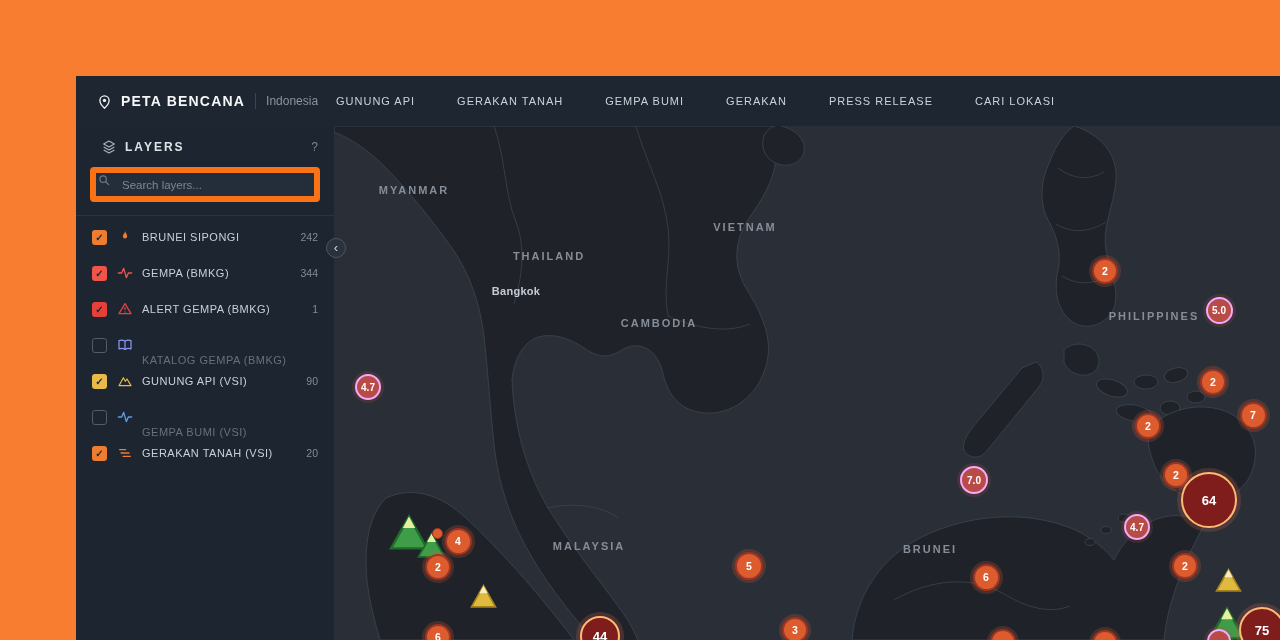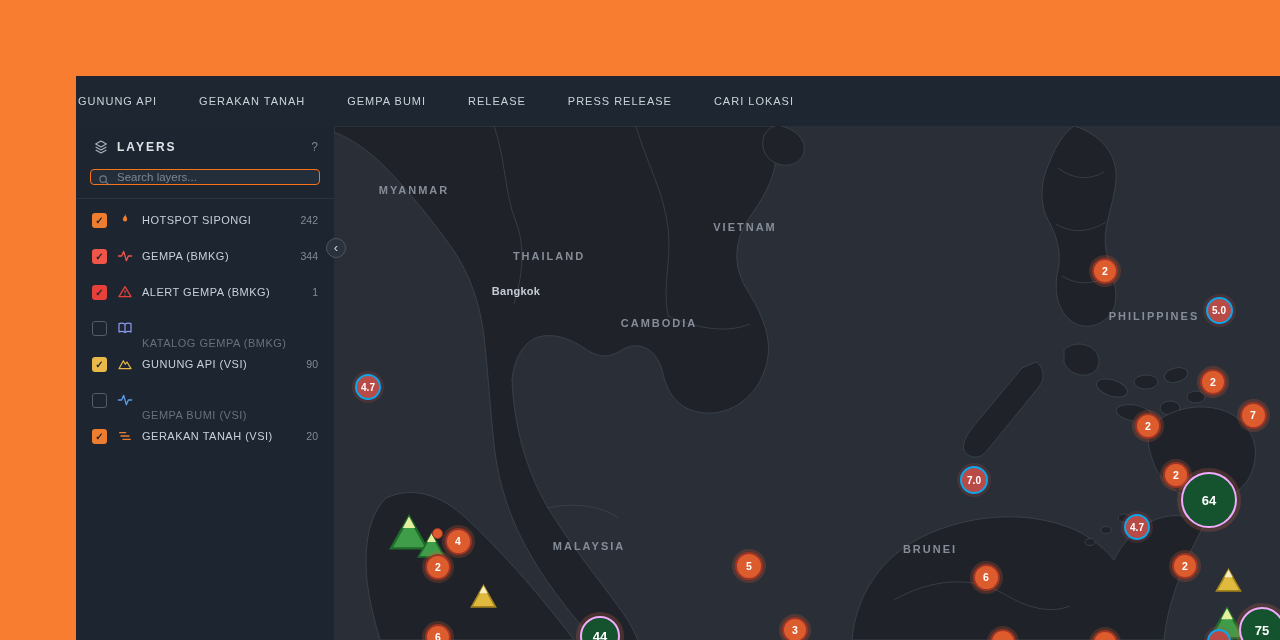--- a/index.html
+++ b/index.html
@@ -18,26 +18,26 @@
   .brand{flex:0 0 258px;display:flex;align-items:center;padding-left:20px;box-sizing:border-box;}
   .brand .pin{display:flex;align-items:center;margin-right:8px;}
   .brand-name{color:#f4f6f8;font-size:14px;font-weight:bold;letter-spacing:1.2px;white-space:nowrap;}
   .brand-sep{width:1px;height:16px;background:#3a4350;margin:0 10px;}
   .brand-region{color:#8a93a0;font-size:12px;}
   .navbar-links{display:flex;align-items:center;gap:42px;padding-left:2px;}
   .nav-item{color:#ccd2d9;font-size:11px;letter-spacing:1px;cursor:pointer;white-space:nowrap;}
   
   .content{flex:1;display:flex;position:relative;overflow:hidden;}
   .sidebar{flex:0 0 258px;width:258px;background:#1c2530;z-index:3;display:flex;flex-direction:column;}
-  .layers-header{display:flex;align-items:center;padding:13px 16px 10px 16px;gap:8px;}
+  .layers-header{display:flex;align-items:center;padding:13px 16px 10px 16px;gap:8px;margin-left:8px;}
   .layers-title{color:#dfe3e8;font-size:12px;font-weight:bold;letter-spacing:2px;}
   .layers-help{margin-left:auto;color:#7d8694;font-size:12px;cursor:pointer;}
   .search-wrap{margin:2px 14px 0 14px;position:relative;}
   .search-wrap input{
-    width:100%;box-sizing:border-box;height:16px;background:#242e3b;border:1px solid #f97316;
+    width:100%;box-sizing:border-box;height:35px;background:#242e3b;border:6px solid #f97316;
     border-radius:4px;color:#c6ccd5;font-size:11.5px;padding:0 10px 0 26px;outline:none;
     font-family:"Liberation Sans",sans-serif;
   }
   .search-wrap input::placeholder{color:#7d8694;}
   .search-icon-box{position:absolute;left:7px;top:6px;opacity:.85;}
   .layers-divider{height:1px;background:#2a3442;margin-top:13px;}
   .layer-list{padding-top:3px;}
   .layer-row{display:flex;align-items:center;height:36px;padding:0 16px;gap:9px;cursor:pointer;}
   .cbx{
     width:15px;height:15px;border-radius:3px;flex:0 0 15px;display:flex;align-items:center;justify-content:center;
@@ -65,36 +65,47 @@
   }
   .city-label{
     position:absolute;transform:translate(-50%,-50%);color:#c6ccd5;font-size:11px;
     font-weight:bold;letter-spacing:.3px;white-space:nowrap;pointer-events:none;
   }
   .marker{
     position:absolute;border-radius:50%;display:flex;align-items:center;justify-content:center;
     color:#fff;font-weight:bold;font-size:10.5px;box-sizing:border-box;cursor:pointer;z-index:2;
   }
   .cluster{background:#dd5c2e;border:2px solid #9d3426;box-shadow:0 0 0 3px rgba(221,92,46,.22);}
-  .cluster-large{background:#14532d;border:2px solid #f0abfc;font-size:13px;box-shadow:0 0 0 4px rgba(199,91,73,.25);}
-  .magnitude{background:#b94b47;border:2px solid #0ea5e9;font-size:10px;box-shadow:0 0 0 3px rgba(185,75,71,.2);}
+  .cluster-large{background:#7f1d1d;border:2px solid #fdba74;font-size:13px;box-shadow:0 0 0 4px rgba(199,91,73,.25);}
+  .magnitude{background:#b94b47;border:2px solid #f0abfc;font-size:10px;box-shadow:0 0 0 3px rgba(185,75,71,.2);}
   .dot{background:#dd5c2e;border:1.5px solid #9d3426;box-shadow:none;}
   .volcano{position:absolute;z-index:1;}
 </style>
 </head>
 <body>
 
 <div class="window">
 
   <div class="navbar">
+    <div class="brand">
+      <span class="pin" id="brand-pin">
+          <svg width="17" height="17" viewBox="0 0 24 24">
+            <path d="M12 21.5S5.5 15.6 5.5 10.7a6.5 6.5 0 0 1 13 0c0 4.9-6.5 10.8-6.5 10.8z" fill="none" stroke="#f4f6f8" stroke-width="1.8"></path>
+            <circle cx="12" cy="10.5" r="2.3" fill="#f4f6f8"></circle>
+          </svg>
+        </span>
+      <span class="brand-name">PETA BENCANA</span>
+      <span class="brand-sep"></span>
+      <span class="brand-region">Indonesia</span>
+    </div>
     <nav class="navbar-links">
         <div class="nav-item">GUNUNG API</div>
         <div class="nav-item">GERAKAN TANAH</div>
         <div class="nav-item">GEMPA BUMI</div>
-        <div class="nav-item">RELEASE</div>
+        <div class="nav-item">GERAKAN</div>
         <div class="nav-item">PRESS RELEASE</div>
         <div class="nav-item">CARI LOKASI</div>
       </nav>
   </div>
 
   <div class="content">
 
     <aside class="sidebar">
       <div class="layers-header">
         <span class="licon" id="layers-ic">
@@ -115,21 +126,21 @@
       </div>
       <div class="layers-divider"></div>
       <div class="layer-list">
           <div class="layer-row">
             <span class="cbx" style="background: rgb(239, 125, 47);">✓</span>
             <span class="licon">
               <svg width="16" height="16" viewBox="0 0 24 24">
                 <path d="M12 2.5c.7 3.5-3.2 5-3.2 8.6a3.2 3.2 0 0 0 6.4 0c0-1.8-.8-3-1.4-4.2-.7-1.5-1.3-2.9-1.8-4.4z" fill="#ef7d2f"></path>
               </svg>
             </span>
-            <span class="llabel on">HOTSPOT SIPONGI</span>
+            <span class="llabel on">BRUNEI SIPONGI</span>
             <span class="lcount">242</span>
           </div>
           <div class="layer-row">
             <span class="cbx" style="background: rgb(239, 85, 72);">✓</span>
             <span class="licon">
               <svg width="16" height="16" viewBox="0 0 24 24">
                 <polyline points="2 12 7 12 10 5 14 19 17 12 22 12" fill="none" stroke="#ef5548" stroke-width="2" stroke-linejoin="round" stroke-linecap="round"></polyline>
               </svg>
             </span>
             <span class="llabel on">GEMPA (BMKG)</span>

